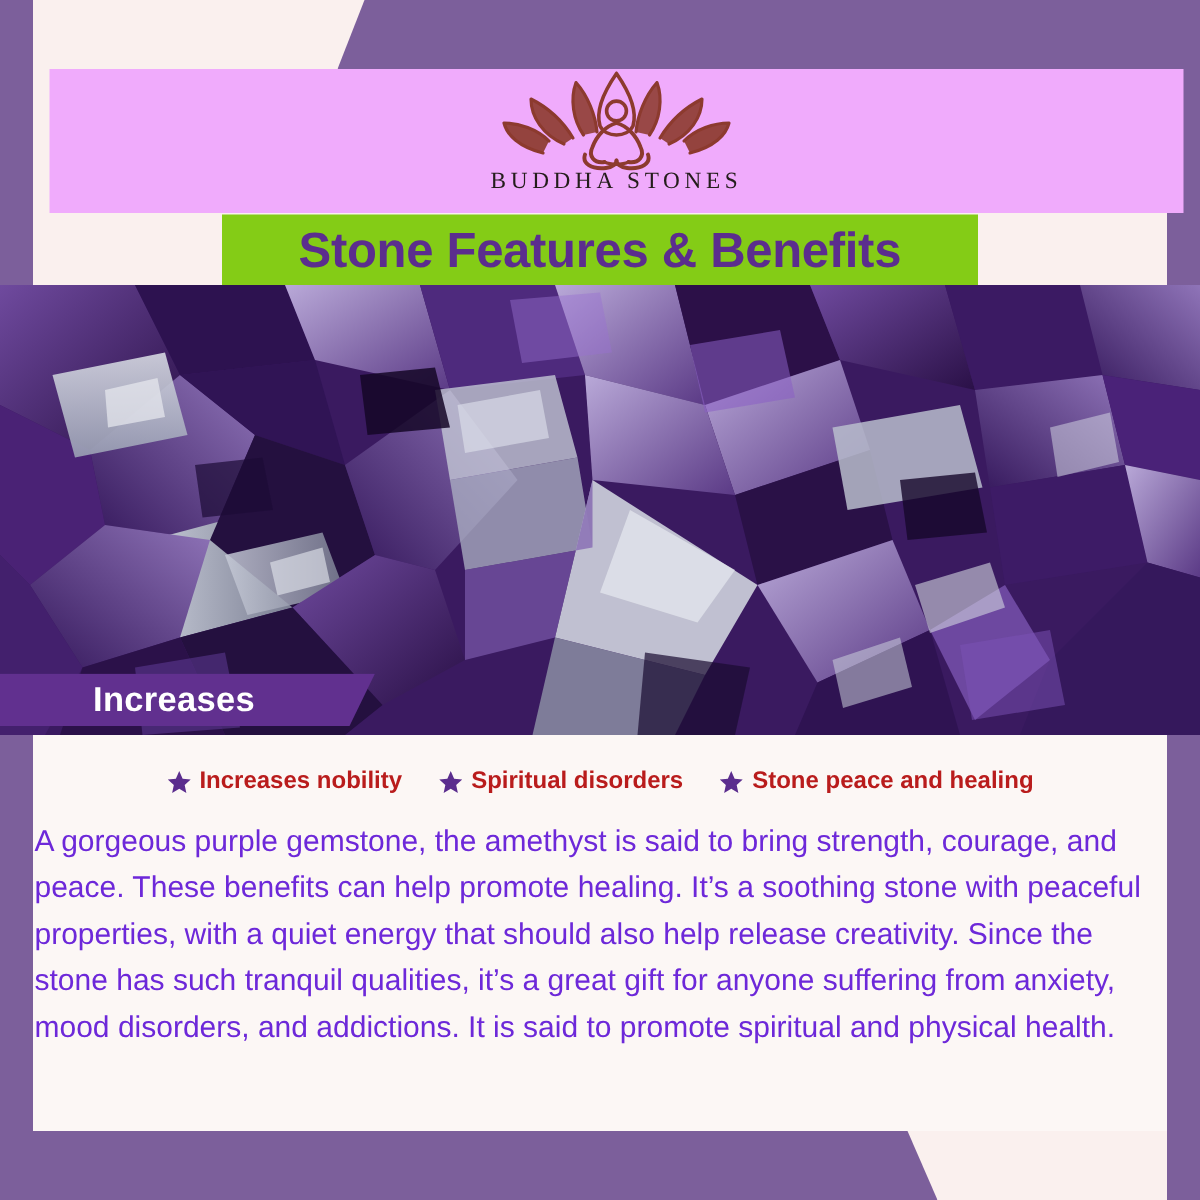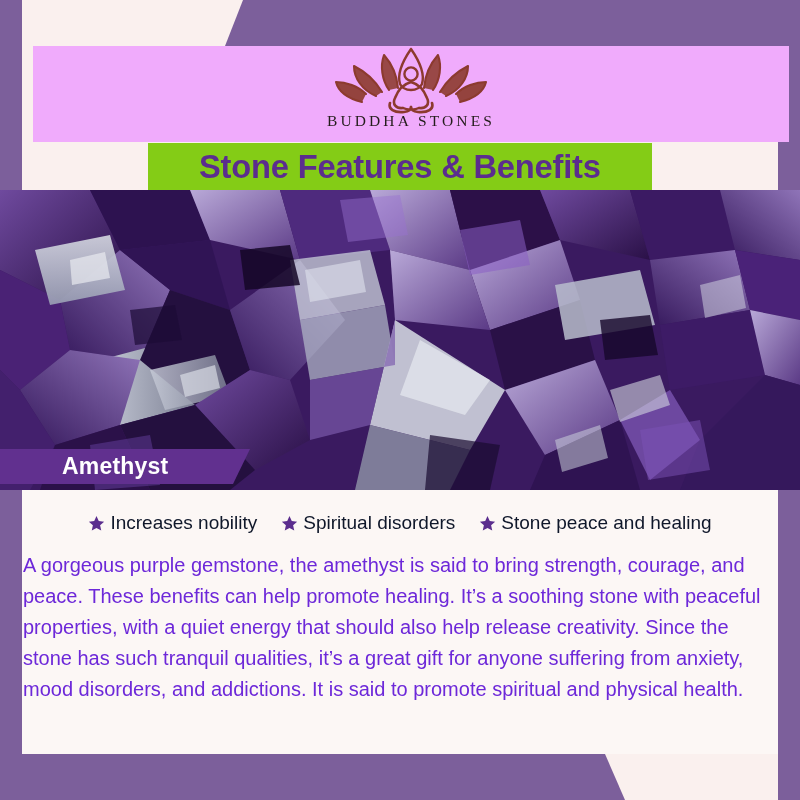--- a/index.html
+++ b/index.html
@@ -87,21 +87,21 @@
   .benefits{
     display:flex;align-items:center;justify-content:center;
     gap:24px;margin-top:22px;
   }
   .benefit{
     display:flex;align-items:center;gap:5px;white-space:nowrap;
   }
   .star-icon{display:inline-block;width:17px;height:17px;flex:none;}
   .benefit-label{
     font-family:"Liberation Sans Narrow","Liberation Sans",sans-serif;
-    font-weight:normal;font-size:19px;color:#0f172a;white-space:nowrap;
+    font-weight:bold;font-size:16px;color:#b91c1c;white-space:nowrap;
   }
   .body-copy{
     margin:16px 14px 0 1px;
     font-family:"Liberation Sans Narrow","Liberation Sans",sans-serif;
     font-size:20px;line-height:31px;color:#6d28d9;
     text-align:left;
   }
 </style>
 </head>
 <body>
@@ -237,21 +237,21 @@
       <polygon points="130,120 175,115 182,150 135,155" fill="#1d0c36" opacity="0.7"></polygon>
 
       <polygon points="460,40 520,30 530,75 470,85" fill="#8a5fc4" opacity="0.55"></polygon>
       <polygon points="340,10 400,5 408,45 348,52" fill="#9a72d0" opacity="0.45"></polygon>
       <polygon points="640,240 700,230 710,280 648,290" fill="#7b52b6" opacity="0.5"></polygon>
       <polygon points="90,255 150,245 160,295 95,300" fill="#6d45a8" opacity="0.45"></polygon>
     </svg>
   </div>
 
   <div class="stone-banner">
-    <span class="stone-banner-label">Amethyst</span>
+    <span class="stone-banner-label">Increases</span>
   </div>
 
   <div class="content">
 
     <div class="benefits">
       <div class="benefit">
         <svg class="star-icon" viewBox="0 0 24 24">
           <polygon points="12,1.5 15.2,8.6 22.8,9.4 17.1,14.5 18.7,22 12,18.2 5.3,22 6.9,14.5 1.2,9.4 8.8,8.6" fill="#5b2d8e"></polygon>
         </svg>
         <span class="benefit-label">Increases nobility</span>

